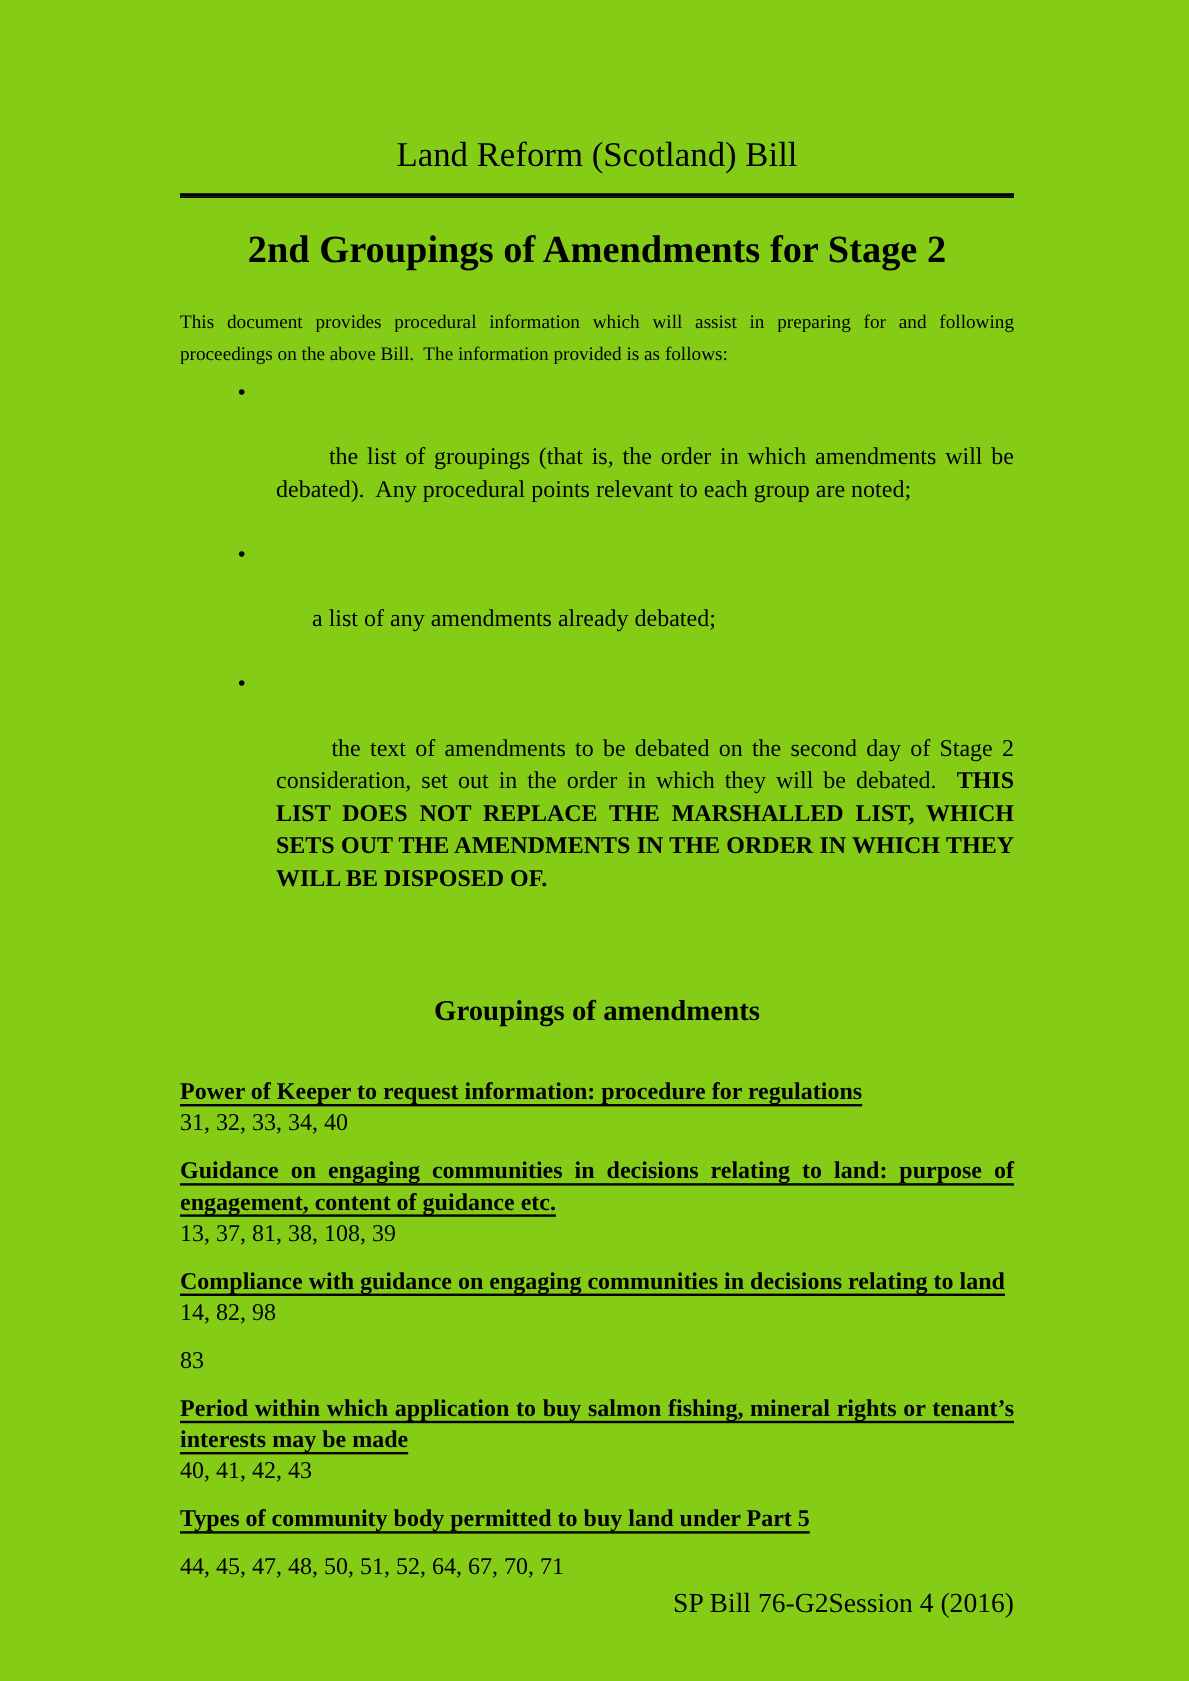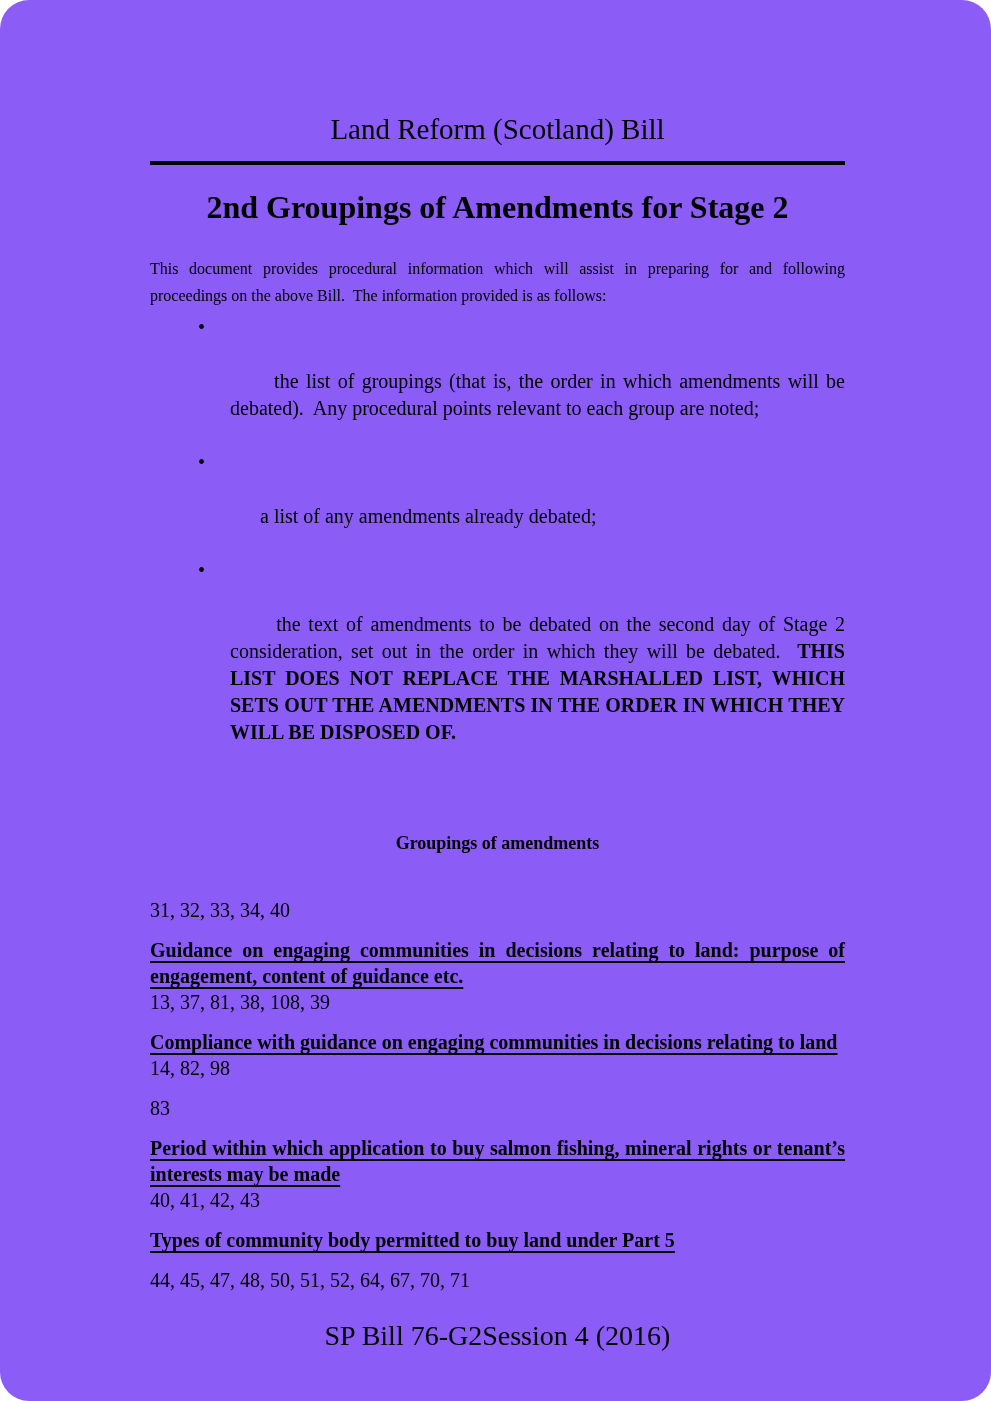--- a/index.html
+++ b/index.html
@@ -2,26 +2,25 @@
 <html><head>
 <meta charset="utf-8">
 <style>
   * { margin:0; padding:0; box-sizing:border-box; }
   html, body { background:#ffffff; }
   .page {
     position:relative;
     width:991px;
     height:1401px;
     margin:0 auto;
-    background:#8b5cf6;
+    background:#84cc16;
     color:#000000;
     font-family:"Liberation Serif","DejaVu Serif",serif;
     padding:112px 146px 0 150px;
     overflow:hidden;
-    border-radius:29px;
   }
   .doc-title {
     font-size:29px;
     font-weight:normal;
     text-align:center;
     line-height:34px;
   }
   .double-rule {
     margin-top:15px;
     height:3px;
@@ -57,21 +56,21 @@
   .bullets li .marker {
     position:absolute;
     left:48px;
     top:0;
   }
   .bullets li .bold-part {
     font-weight:bold;
   }
   .section-heading {
     margin-top:56px;
-    font-size:18px;
+    font-size:24px;
     font-weight:bold;
     text-align:center;
     line-height:28px;
   }
   .groups {
     margin-top:40px;
   }
   .group {
     margin-bottom:14px;
   }
@@ -87,22 +86,22 @@
   .group-nums {
     font-size:20px;
     line-height:26px;
   }
   .footer {
     position:absolute;
     left:150px;
     right:146px;
     bottom:52px;
     display:flex;
-    justify-content:center;
-    font-size:28px;
+    justify-content:flex-end;
+    font-size:23px;
     line-height:27px;
   }
 </style>
 </head>
 <body>
 
 <div class="page">
 
   <div class="doc-title">Land Reform (Scotland) Bill</div>
 
@@ -125,20 +124,21 @@
       <span class="marker">•</span>
       <span>the text of amendments to be debated on the second day of Stage 2 consideration, set out in the order in which they will be debated.  </span><span class="bold-part">THIS LIST DOES NOT REPLACE THE MARSHALLED LIST, WHICH SETS OUT THE AMENDMENTS IN THE ORDER IN WHICH THEY WILL BE DISPOSED OF.</span>
     </li>
   </ul>
 
   <div class="section-heading">Groupings of amendments</div>
 
   <div class="groups">
 
     <div class="group">
+      <div class="group-title">Power of Keeper to request information: procedure for regulations</div>
       <div class="group-nums">31, 32, 33, 34, 40</div>
     </div>
 
     <div class="group">
       <div class="group-title">Guidance on engaging communities in decisions relating to land: purpose of engagement, content of guidance etc.</div>
       <div class="group-nums">13, 37, 81, 38, 108, 39</div>
     </div>
 
     <div class="group">
       <div class="group-title">Compliance with guidance on engaging communities in decisions relating to land</div>

